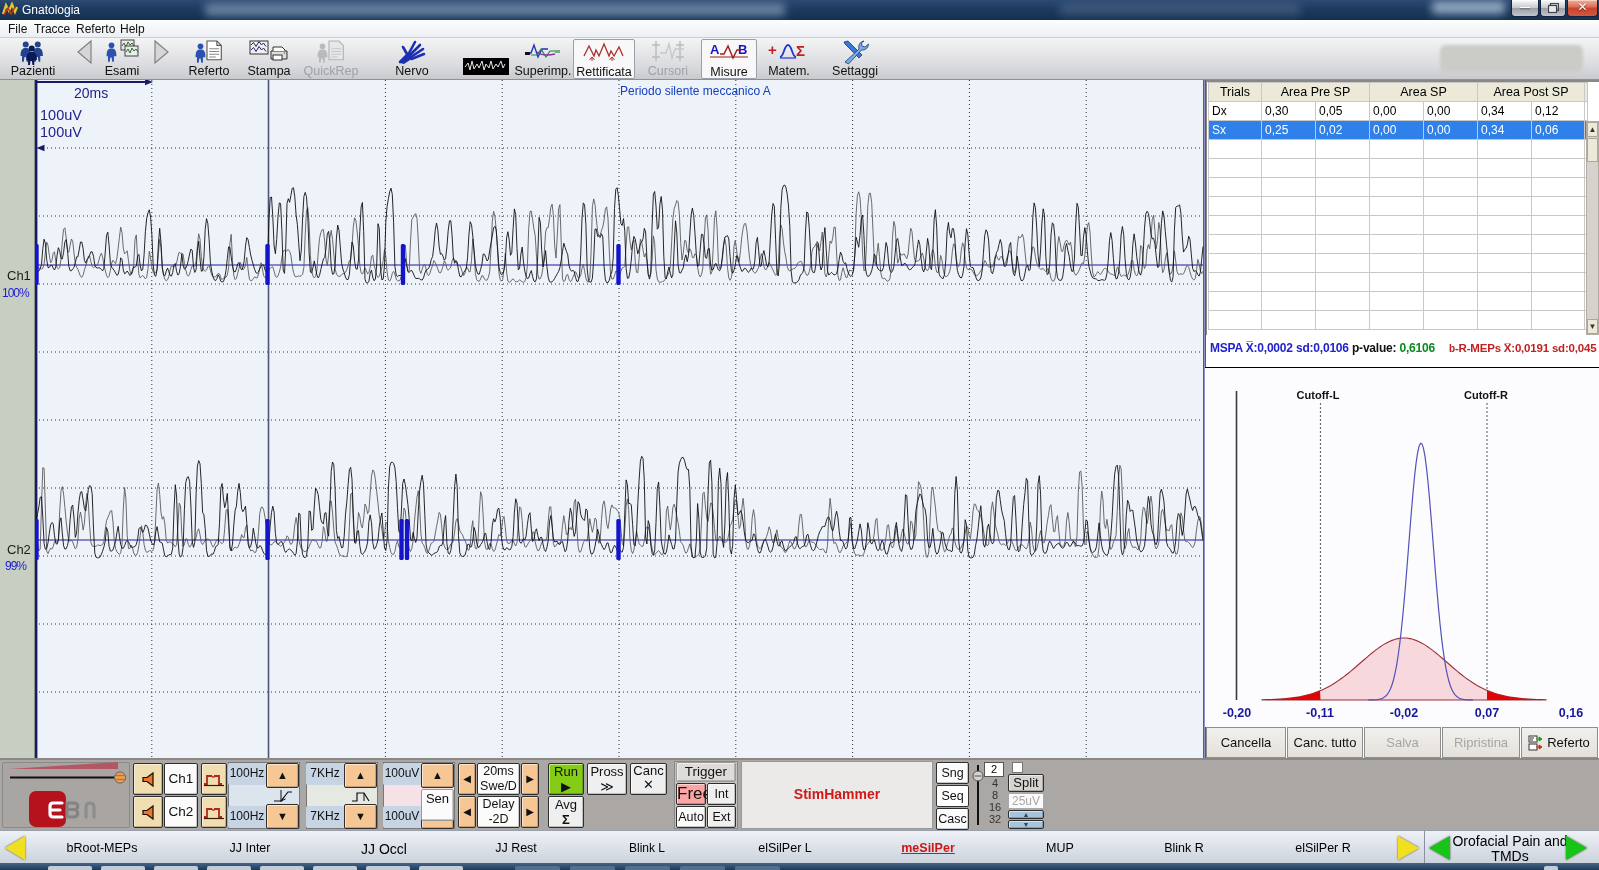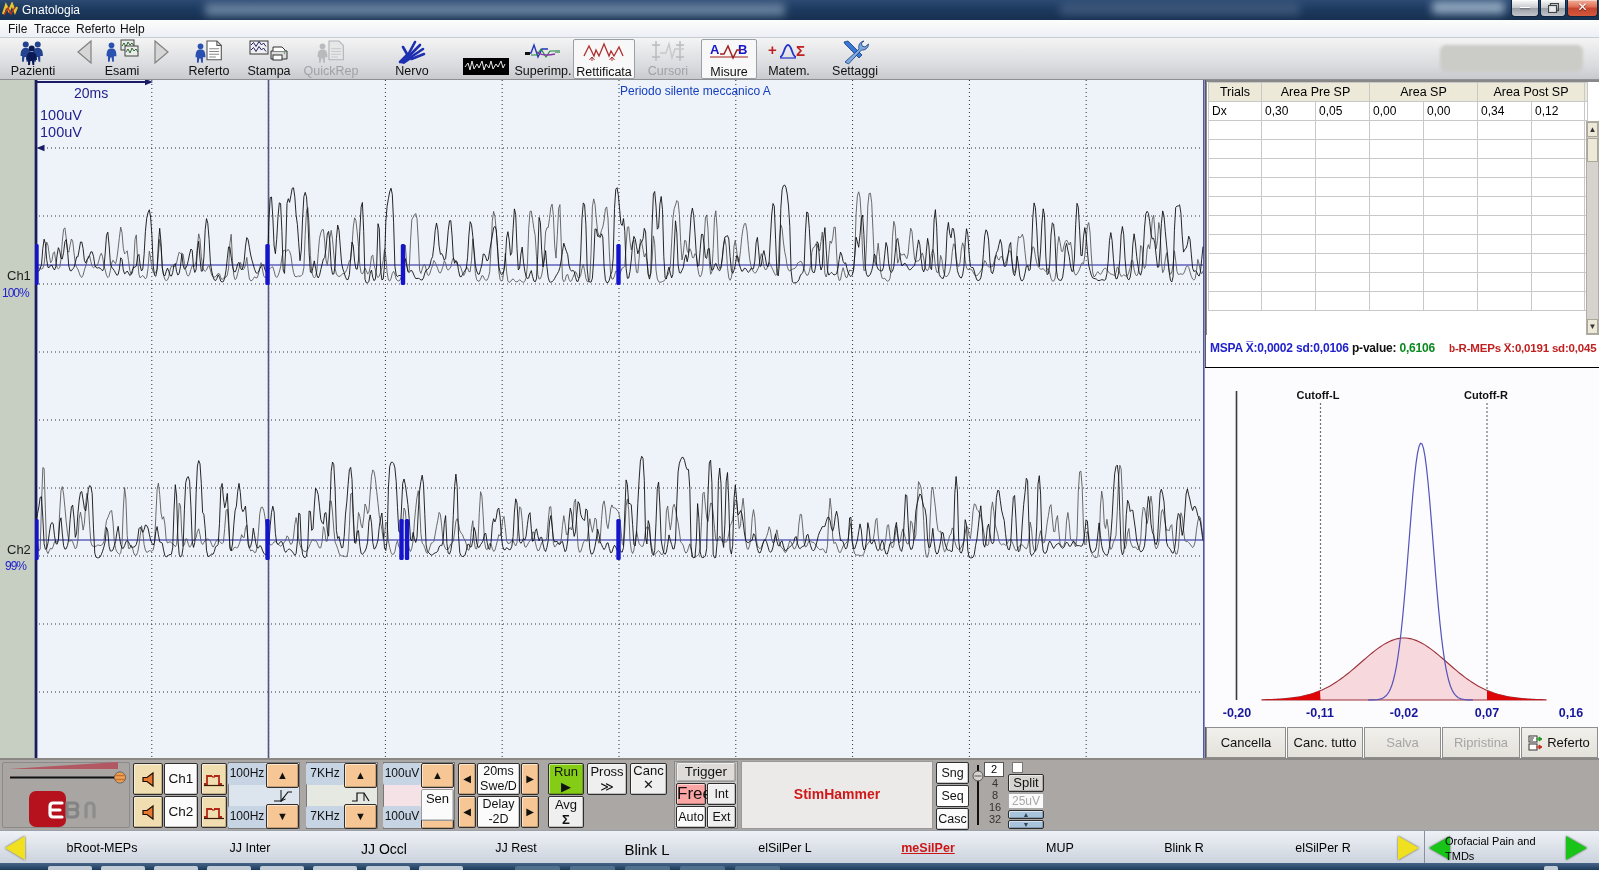--- a/index.html
+++ b/index.html
@@ -323,20 +323,30 @@
           <td class="hd" style="width:3px"></td>
         </tr>
         <tr>
           <td>Dx</td>
           <td>0,30</td>
           <td>0,05</td>
           <td>0,00</td>
           <td>0,00</td>
           <td>0,34</td>
           <td>0,12</td>
+          <td></td>
+        </tr>
+        <tr class="selrow">
+          <td>Sx</td>
+          <td>0,25</td>
+          <td>0,02</td>
+          <td>0,00</td>
+          <td>0,00</td>
+          <td>0,34</td>
+          <td>0,06</td>
           <td></td>
         </tr>
         <tr>
           <td></td>
           <td></td>
           <td></td>
           <td></td>
           <td></td>
           <td></td>
           <td></td>
@@ -567,30 +577,30 @@
 <div class="abs" style="left:1008px;top:793px;width:36px;height:16px;background:#fbfbfb;border:1px solid #aaa;color:#a8a8a8;font-size:12px;text-align:center;line-height:14px">25uV</div>
 <div class="cbtn " style="left:1008px;top:810px;width:36px;height:9px;font-size:7px;line-height:7px;background:#a8c4dc"><span style="font-size:7px;color:#345">▲</span></div>
 <div class="cbtn " style="left:1008px;top:820px;width:36px;height:9px;font-size:7px;line-height:7px;background:#a8c4dc"><span style="font-size:7px;color:#345">▼</span></div>
 
 <div class="abs" id="protobar"></div>
 <div class="abs tri" style="left:5px;top:836px;border-top:12px solid transparent;border-bottom:12px solid transparent;border-right:20px solid #f0e020;filter:drop-shadow(0 0 1px #555)"></div>
 <div class="abs pitem" style="left:102px;top:841px;transform:translateX(-50%);font-size:12.5px">bRoot-MEPs</div>
 <div class="abs" style="left:250px;top:841px;transform:translateX(-50%);font-size:12.5px">JJ Inter</div>
 <div class="abs" style="left:384px;top:841px;transform:translateX(-50%);font-size:14px">JJ Occl</div>
 <div class="abs" style="left:516px;top:841px;transform:translateX(-50%);font-size:12.5px">JJ Rest</div>
-<div class="abs" style="left:647px;top:841px;transform:translateX(-50%);font-size:15px">Blink L</div>
+<div class="abs" style="left:647px;top:841px;transform:translateX(-50%);font-size:12px">Blink L</div>
 <div class="abs" style="left:785px;top:841px;transform:translateX(-50%);font-size:12.5px">elSilPer L</div>
 <div class="abs" style="left:1060px;top:841px;transform:translateX(-50%);font-size:12.5px">MUP</div>
 <div class="abs" style="left:1184px;top:841px;transform:translateX(-50%);font-size:12.5px">Blink R</div>
 <div class="abs" style="left:1323px;top:841px;transform:translateX(-50%);font-size:12.5px">elSilPer R</div>
 <div class="abs" style="left:928px;top:841px;transform:translateX(-50%);font-size:12.5px;font-weight:bold;color:#cc1616;text-decoration:underline">meSilPer</div>
 <div class="abs tri" style="left:1398px;top:836px;border-top:12px solid transparent;border-bottom:12px solid transparent;border-left:21px solid #f0e020;filter:drop-shadow(0 0 1px #555)"></div>
 <div class="abs" style="left:1424px;top:831px;width:1px;height:36px;background:#8a90a0"></div>
 <div class="abs tri" style="left:1429px;top:836px;border-top:12px solid transparent;border-bottom:12px solid transparent;border-right:21px solid #18c418;filter:drop-shadow(0 0 1px #555)"></div>
-<div class="abs" style="left:1510px;top:834px;width:130px;margin-left:-65px;font-size:11px;text-align:left;line-height:15px">Orofacial Pain and<br>TMDs</div>
+<div class="abs" style="left:1510px;top:834px;width:130px;margin-left:-65px;font-size:14px;text-align:center;line-height:15px">Orofacial Pain and<br>TMDs</div>
 <div class="abs tri" style="left:1566px;top:836px;border-top:12px solid transparent;border-bottom:12px solid transparent;border-left:21px solid #18c418;filter:drop-shadow(0 0 1px #555)"></div>
 <div class="abs" id="bottomstrip"></div>
 <div class="abs" style="left:48px;top:866px;width:44px;height:4px;background:#c2ccd6;border-radius:2px 2px 0 0"></div>
 <div class="abs" style="left:101px;top:866px;width:44px;height:4px;background:#c2ccd6;border-radius:2px 2px 0 0"></div>
 <div class="abs" style="left:154px;top:866px;width:44px;height:4px;background:#c2ccd6;border-radius:2px 2px 0 0"></div>
 <div class="abs" style="left:207px;top:866px;width:44px;height:4px;background:#c2ccd6;border-radius:2px 2px 0 0"></div>
 <div class="abs" style="left:260px;top:866px;width:44px;height:4px;background:#c2ccd6;border-radius:2px 2px 0 0"></div>
 <div class="abs" style="left:313px;top:866px;width:44px;height:4px;background:#c2ccd6;border-radius:2px 2px 0 0"></div>
 <div class="abs" style="left:366px;top:866px;width:44px;height:4px;background:#c2ccd6;border-radius:2px 2px 0 0"></div>
 <div class="abs" style="left:419px;top:866px;width:44px;height:4px;background:#c2ccd6;border-radius:2px 2px 0 0"></div>

